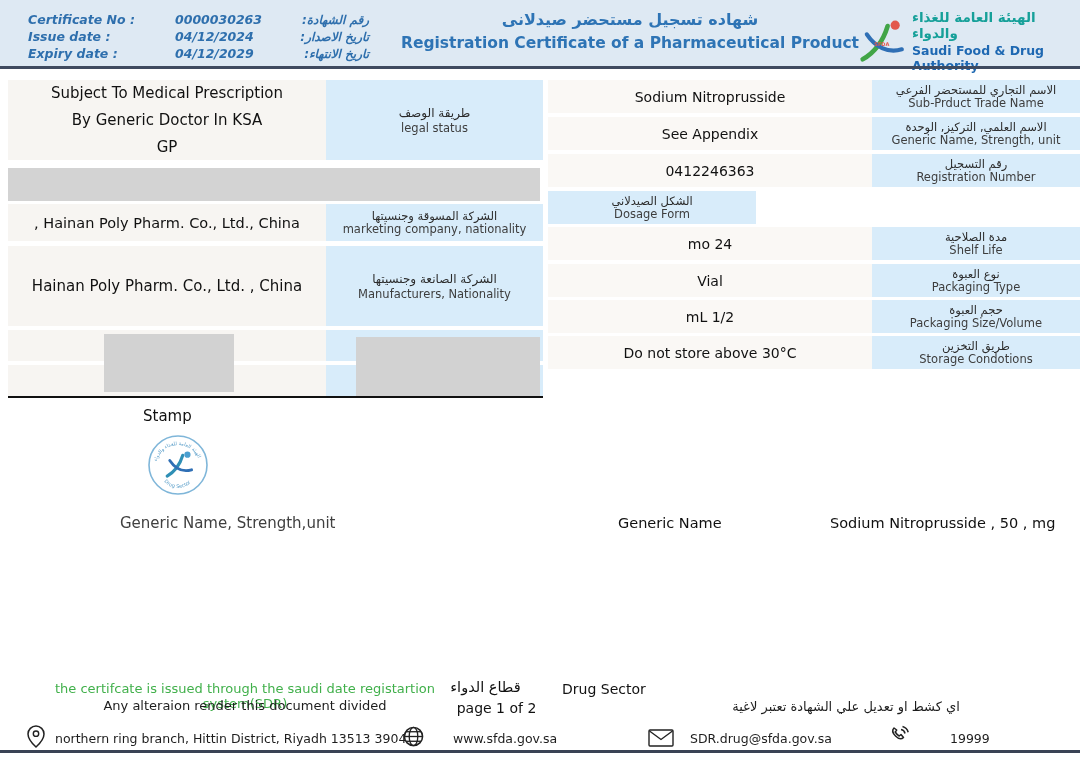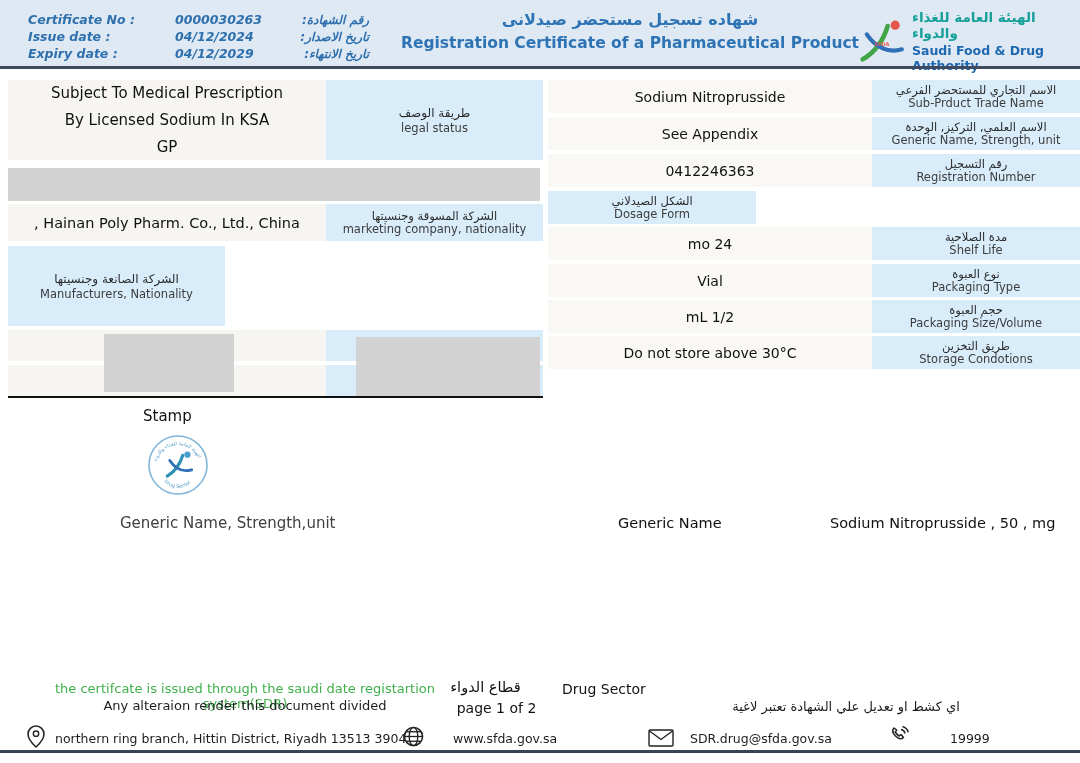--- a/index.html
+++ b/index.html
@@ -111,21 +111,21 @@
         <div class="brand-ar">الهيئة العامة للغذاء والدواء</div>
         <div class="brand-en">Saudi Food &amp; Drug Authority</div>
       </div>
     </div>
   </div>
   <div class="header-rule"></div>
 
   <div class="lrow" style="top:80px;height:80px;">
     <div class="lval cell-val">
       <div class="legal-line">Subject To Medical Prescription</div>
-      <div class="legal-line">By Licensed Sodium In KSA</div>
+      <div class="legal-line">By Generic Doctor In KSA</div>
       <div class="legal-line">GP</div>
     </div>
     <div class="llab cell-lab">
       <div class="lab-ar">طريقة الوصف</div>
       <div class="lab-en">legal status</div>
     </div>
   </div>
 
   <div class="gray-bar"></div>
 
@@ -133,20 +133,23 @@
     <div class="lval cell-val">
       <div class="company-line">, Hainan Poly Pharm. Co., Ltd., China</div>
     </div>
     <div class="llab cell-lab">
       <div class="lab-ar" style="font-size:11.5px;line-height:14px;">الشركة المسوقة وجنسيتها</div>
       <div class="lab-en" style="font-size:11.5px;line-height:13px;">marketing company, nationality</div>
     </div>
   </div>
 
   <div class="lrow" style="top:246px;height:80px;">
+    <div class="lval cell-val">
+      <div class="company-line" style="font-size:15px;">Hainan Poly Pharm. Co., Ltd. , China</div>
+    </div>
     <div class="llab cell-lab">
       <div class="lab-ar">الشركة الصانعة وجنسيتها</div>
       <div class="lab-en">Manufacturers, Nationality</div>
     </div>
   </div>
 
   <div class="lrow" style="top:330px;height:66px;">
     <div class="lval cell-val"></div>
     <div class="llab cell-lab"></div>
   </div>

